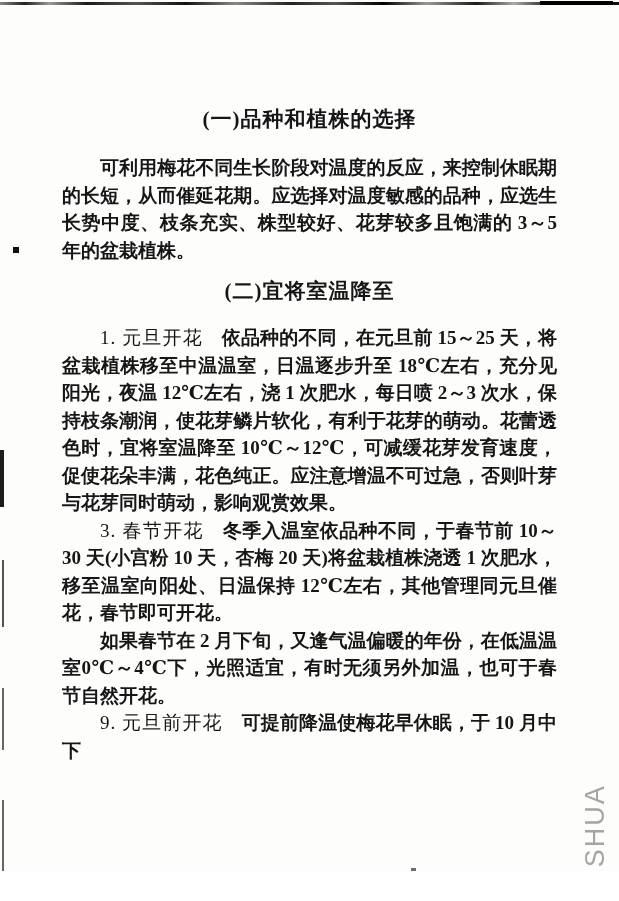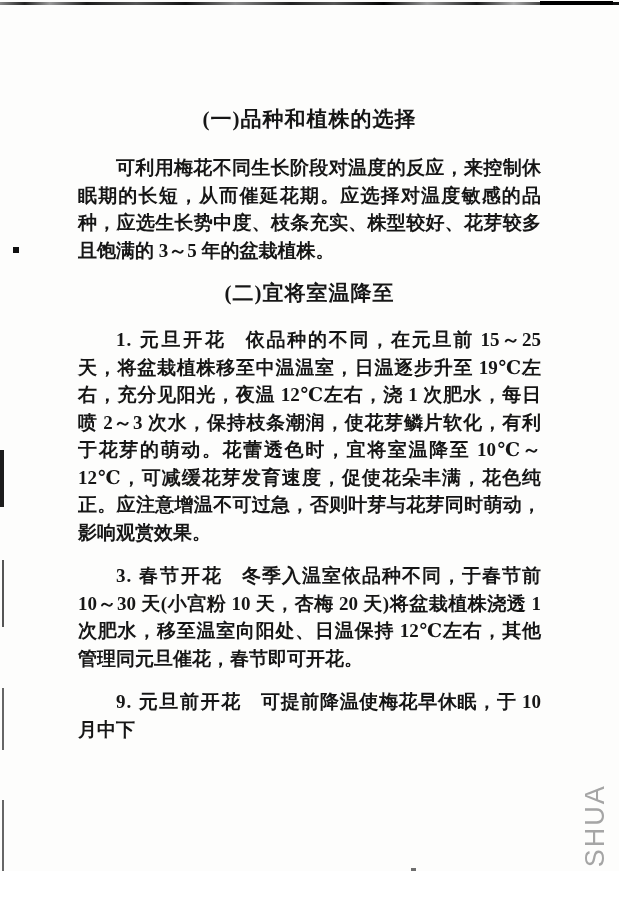--- a/index.html
+++ b/index.html
@@ -49,22 +49,22 @@
   .sec-heading {
     font-size: 21px;
     font-weight: 800;
     text-align: center;
     letter-spacing: 1px;
     line-height: 26px;
     margin: 0 0 22px 0;
     text-indent: 0;
   }
   .sec-heading.second { margin: 14px 0 20px 0; }
-  .content p { margin: 16px; text-indent: 2em; }
-  .item-label { font-weight: 700; margin-right: 1em; letter-spacing: 1px; }
+  .content p { margin: 0; text-indent: 2em; }
+  .item-label { font-weight: 400; margin-right: 1em; letter-spacing: 1px; }
 
   .pageno {
     position: absolute;
     top: 880px; left: 438px; width: 88px;
     text-align: center;
     font-size: 16px;
     font-weight: 700;
     letter-spacing: 1px;
     font-family: "Liberation Serif", "DejaVu Serif", serif;
     text-decoration: underline;
@@ -100,24 +100,25 @@
 
   <div class="content">
 
     <h2 class="sec-heading">(一)品种和植株的选择</h2>
 
     <p>可利用梅花不同生长阶段对温度的反应，来控制休眠期的长短，从而催延花期。应选择对温度敏感的品种，应选生长势中度、枝条充实、株型较好、花芽较多且饱满的 3～5 年的盆栽植株。</p>
 
     <h2 class="sec-heading second">(二)宜将室温降至</h2>
 
 
-    <p><span class="item-label">1. 元旦开花</span><span>依品种的不同，在元旦前 15～25 天，将盆栽植株移至中温温室，日温逐步升至 19℃左右，充分见阳光，夜温 12℃左右，浇 1 次肥水，每日喷 2～3 次水，保持枝条潮润，使花芽鳞片软化，有利于花芽的萌动。花蕾透色时，宜将室温降至 10℃～12℃，可减缓花芽发育速度，促使花朵丰满，花色纯正。应注意增温不可过急，否则叶芽与花芽同时萌动，影响观赏效果。</span></p>
+    <p><span class="item-label">1. 元旦开花</span><span>依品种的不同，在元旦前 15～25 天，将盆栽植株移至中温温室，日温逐步升至 18℃左右，充分见阳光，夜温 12℃左右，浇 1 次肥水，每日喷 2～3 次水，保持枝条潮润，使花芽鳞片软化，有利于花芽的萌动。花蕾透色时，宜将室温降至 10℃～12℃，可减缓花芽发育速度，促使花朵丰满，花色纯正。应注意增温不可过急，否则叶芽与花芽同时萌动，影响观赏效果。</span></p>
 
     <p><span class="item-label">3. 春节开花</span><span>冬季入温室依品种不同，于春节前 10～30 天(小宫粉 10 天，杏梅 20 天)将盆栽植株浇透 1 次肥水，移至温室向阳处、日温保持 12℃左右，其他管理同元旦催花，春节即可开花。</span></p>
 
+    <p>如果春节在 2 月下旬，又逢气温偏暖的年份，在低温温室0℃～4℃下，光照适宜，有时无须另外加温，也可于春节自然开花。</p>
 
     <p><span class="item-label">9. 元旦前开花</span><span>可提前降温使梅花早休眠，于 10 月中下</span></p>
 
   </div>
 
   <div class="pageno">• 219 •</div>
 
   <div class="watermark">MSHUA</div>
 
 </div>

